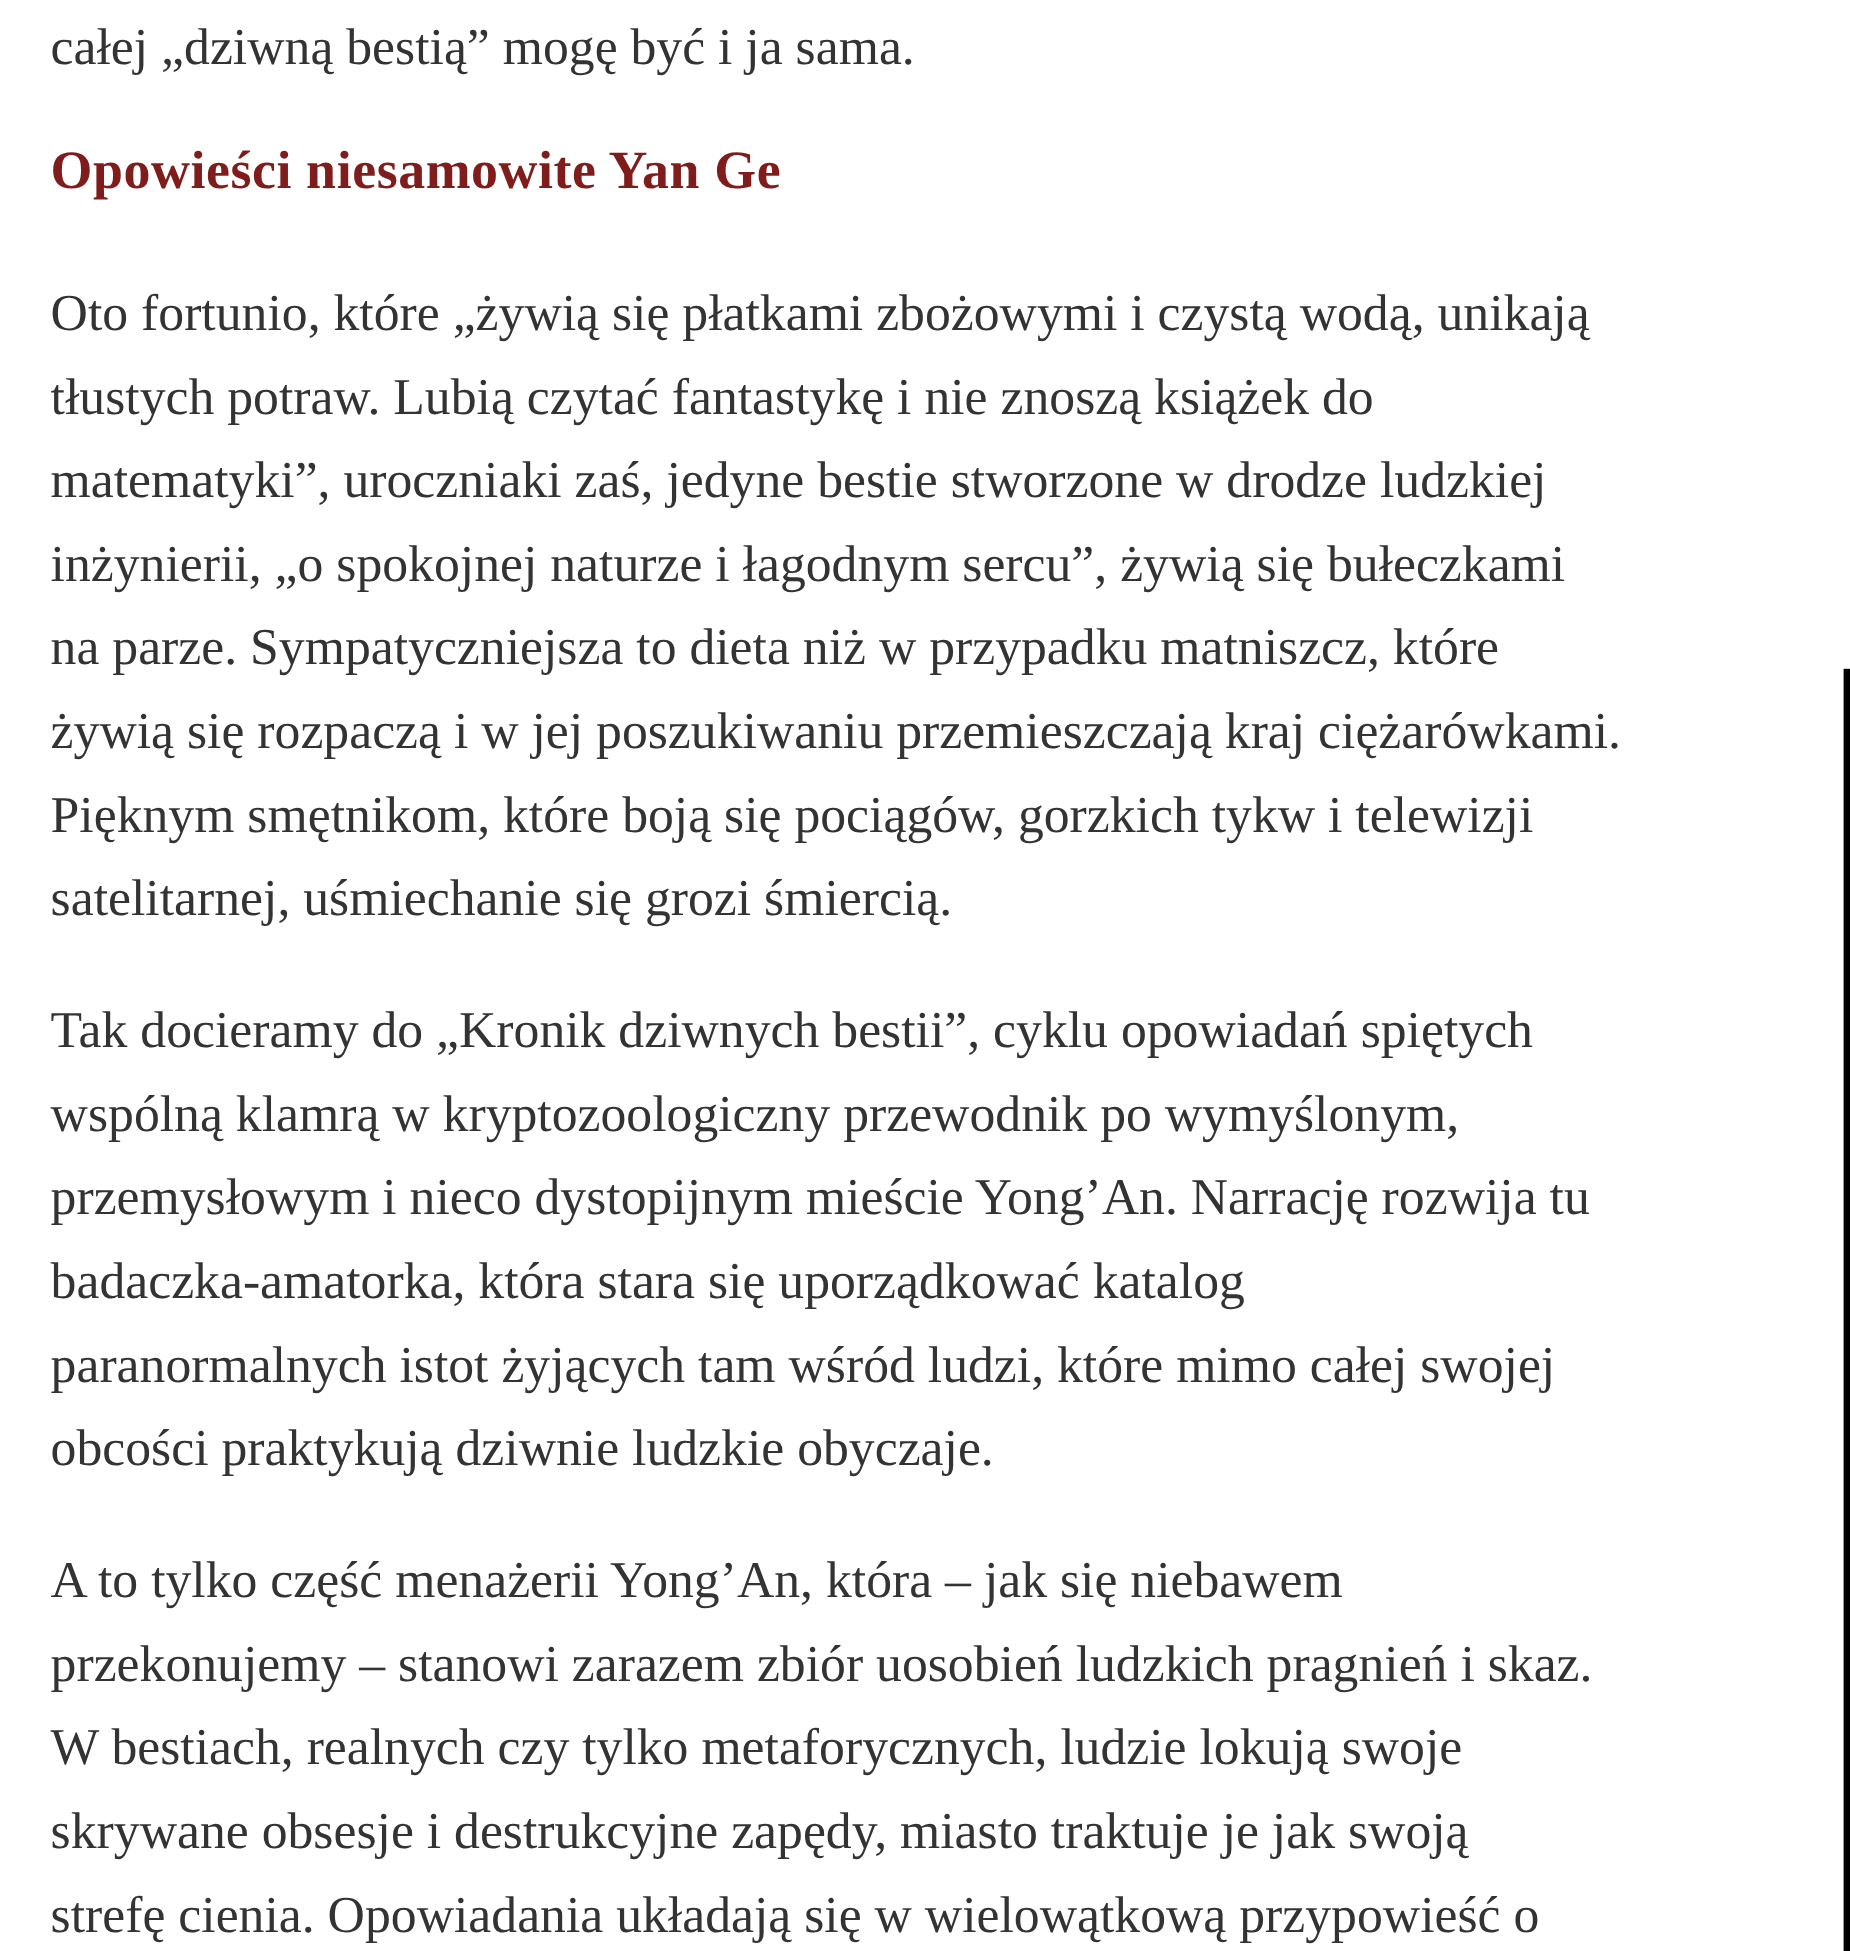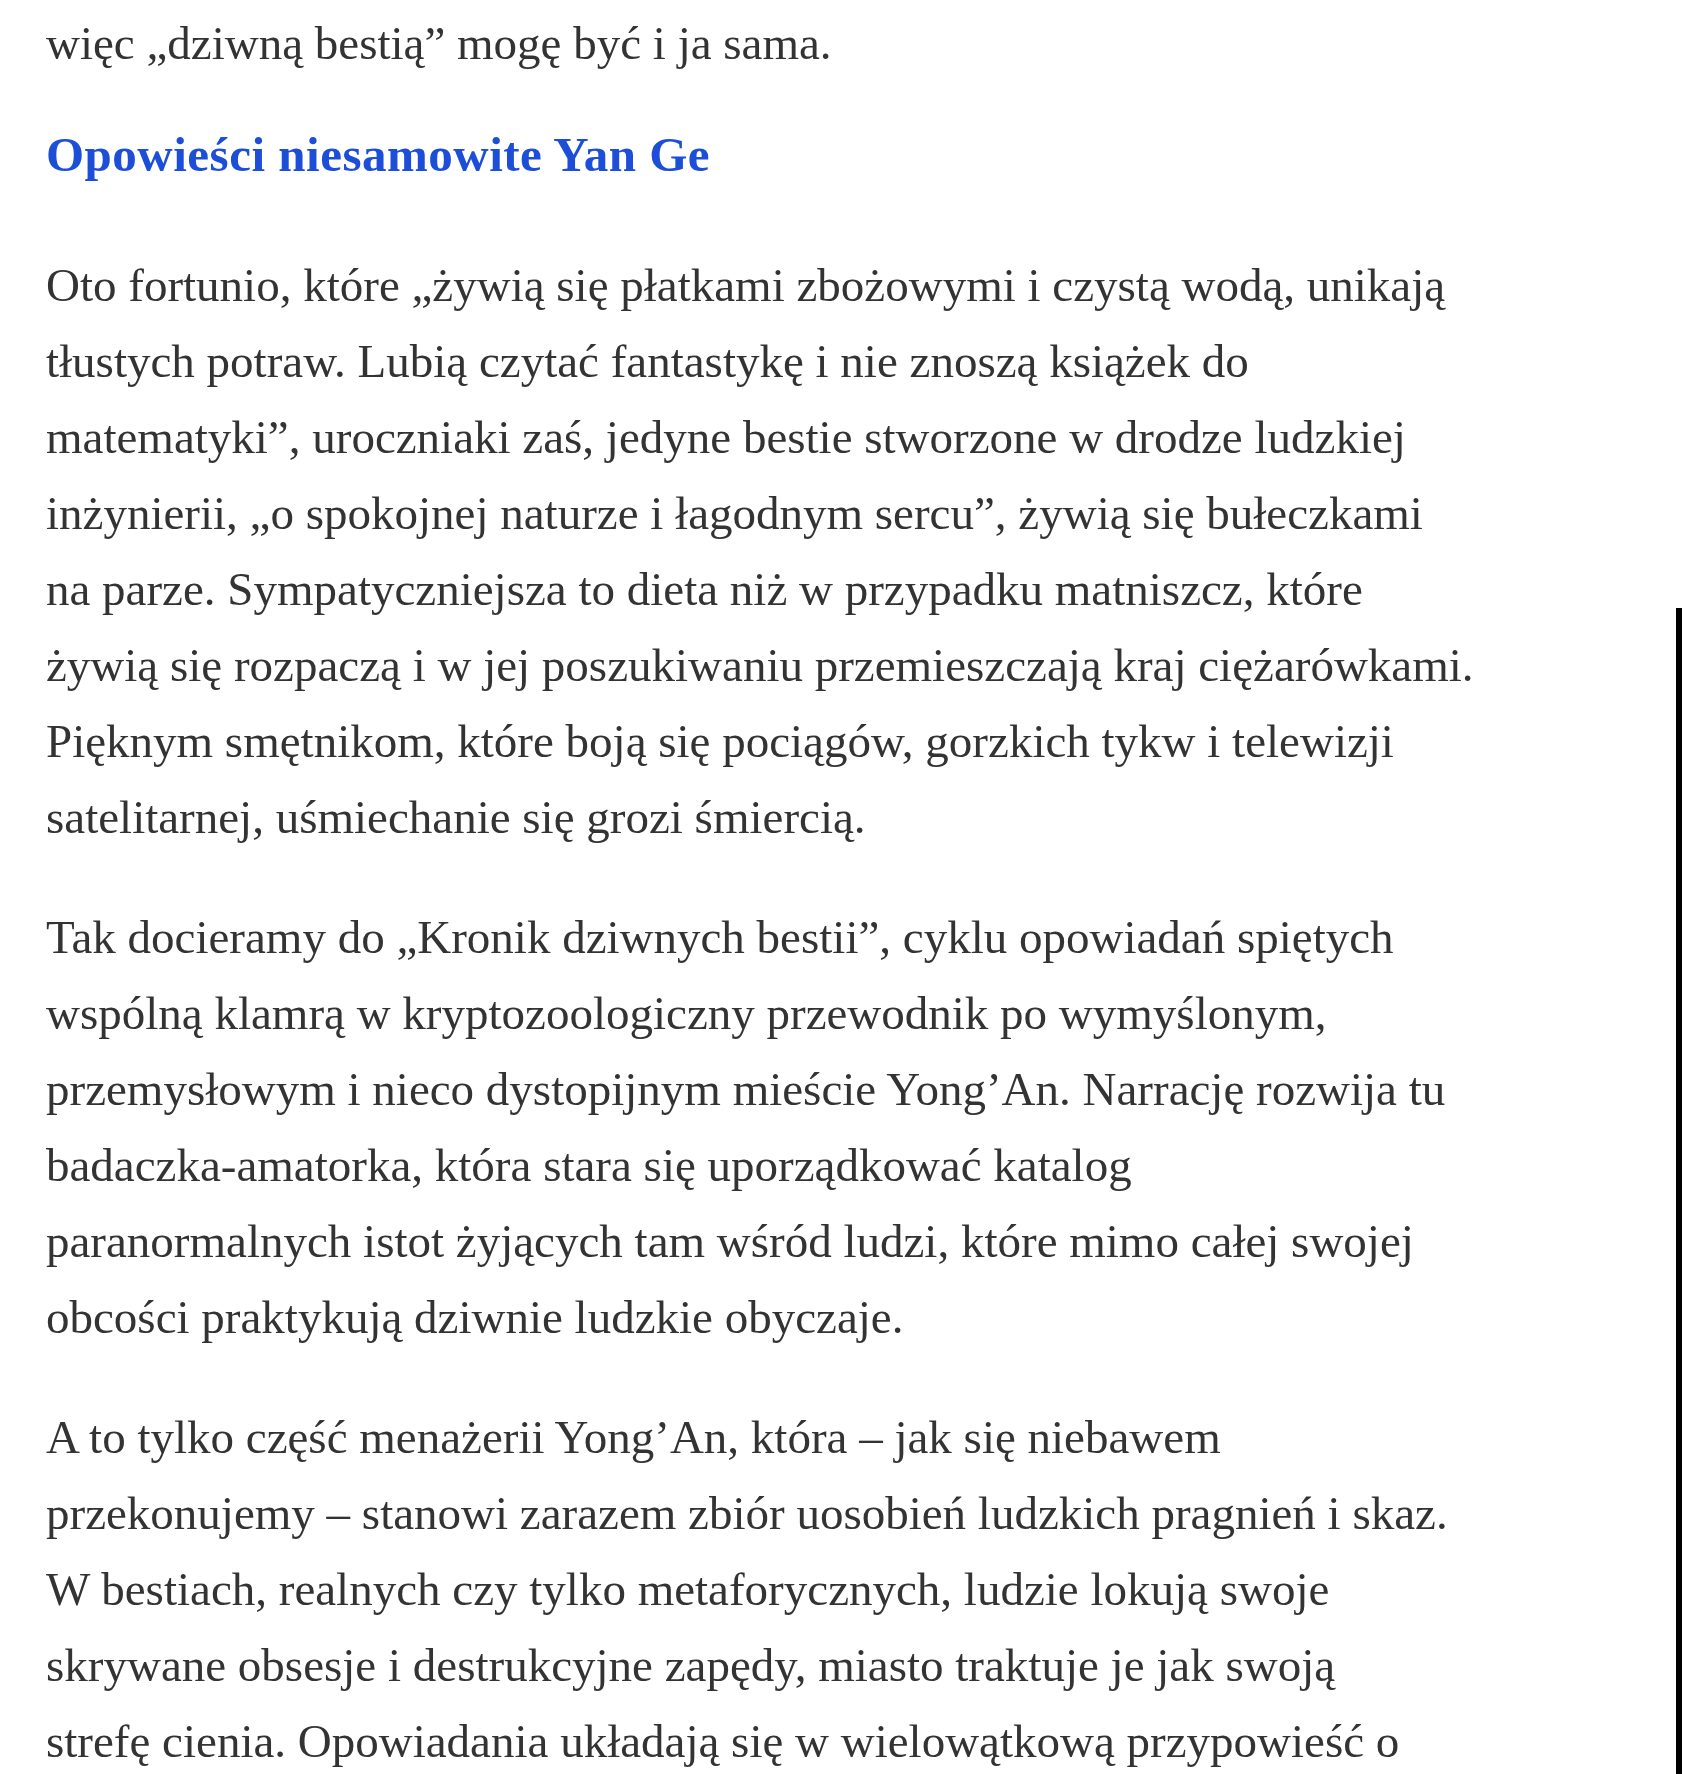--- a/index.html
+++ b/index.html
@@ -24,21 +24,21 @@
   }
   .fragment {
     margin: 0;
     white-space: pre-line;
   }
   .heading {
     margin: 36px 0 54px 0;
     font-size: 49px;
     line-height: 76px;
     font-weight: 700;
-    color: #1d4ed8;
+    color: #7f1d1d;
     letter-spacing: 0.5px;
   }
   .para {
     margin: 0 0 44px 0;
     white-space: pre-line;
   }
   .scrollbar-track {
     position: absolute;
     top: 0;
     right: 0;
@@ -53,21 +53,21 @@
     width: 6px;
     height: 1166px;
     background: #000000;
   }
 </style>
 </head>
 <body>
 
 <div class="article">
 
-  <p class="fragment">więc „dziwną bestią” mogę być i ja sama.</p>
+  <p class="fragment">całej „dziwną bestią” mogę być i ja sama.</p>
 
   <h2 class="heading">Opowieści niesamowite Yan Ge</h2>
 
   <p class="para">Oto fortunio, które „żywią się płatkami zbożowymi i czystą wodą, unikają
 tłustych potraw. Lubią czytać fantastykę i nie znoszą książek do
 matematyki”, uroczniaki zaś, jedyne bestie stworzone w drodze ludzkiej
 inżynierii, „o spokojnej naturze i łagodnym sercu”, żywią się bułeczkami
 na parze. Sympatyczniejsza to dieta niż w przypadku matniszcz, które
 żywią się rozpaczą i w jej poszukiwaniu przemieszczają kraj ciężarówkami.
 Pięknym smętnikom, które boją się pociągów, gorzkich tykw i telewizji

